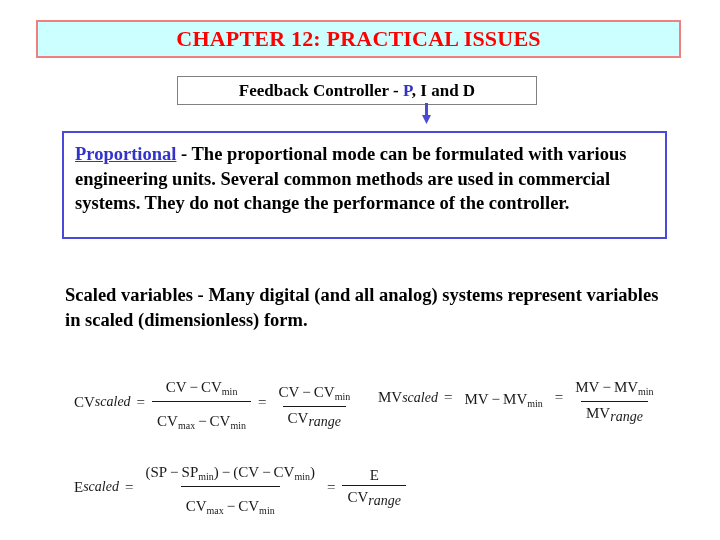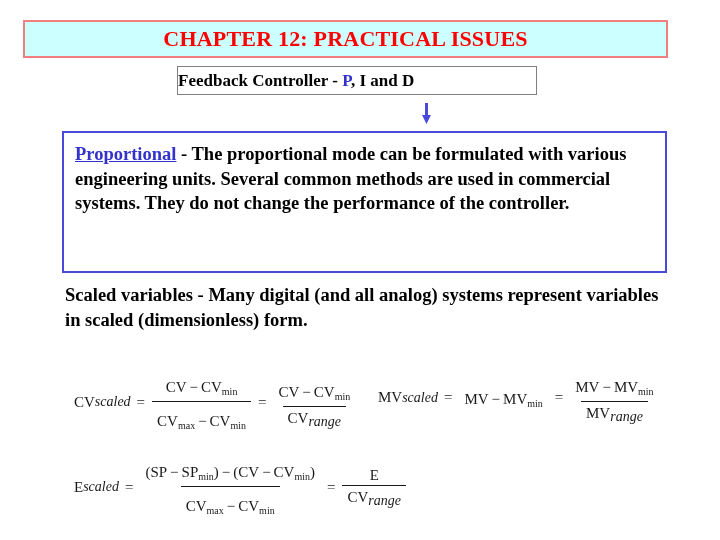--- a/index.html
+++ b/index.html
@@ -17,21 +17,21 @@
 
   .slide {
     position: relative;
     width: 720px;
     height: 540px;
   }
 
   
   #title-banner {
     position: absolute;
-    left: 23px;
+    left: 36px;
     top: 20px;
     width: 645px;
     height: 38px;
     background: #ccffff;
     border: 2px solid #f08080;
     box-sizing: border-box;
     display: flex;
     align-items: center;
     justify-content: center;
   }
@@ -40,29 +40,29 @@
     font-weight: bold;
     font-size: 22px;
     letter-spacing: 0.2px;
     white-space: nowrap;
   }
 
   
   #feedback-box {
     position: absolute;
     left: 177px;
-    top: 66px;
+    top: 76px;
     width: 360px;
     height: 29px;
     background: #ffffff;
     border: 1px solid #808080;
     box-sizing: border-box;
     display: flex;
     align-items: center;
-    justify-content: flex-start;
+    justify-content: center;
   }
   #feedback-box .fb-text {
     font-size: 17px;
     font-weight: bold;
     color: #000000;
     white-space: nowrap;
   }
   #feedback-box .fb-accent {
     color: #3333cc;
     font-weight: bold;
@@ -76,21 +76,21 @@
     width: 9px;
     height: 21px;
   }
 
   
   #proportional-box {
     position: absolute;
     left: 62px;
     top: 131px;
     width: 605px;
-    height: 142px;
+    height: 108px;
     border: 2px solid #4a4ad8;
     box-sizing: border-box;
     background: #ffffff;
     padding: 9px 10px 0 11px;
   }
   #proportional-box .para {
     font-size: 18.5px;
     font-weight: bold;
     line-height: 24.5px;
     color: #000000;

